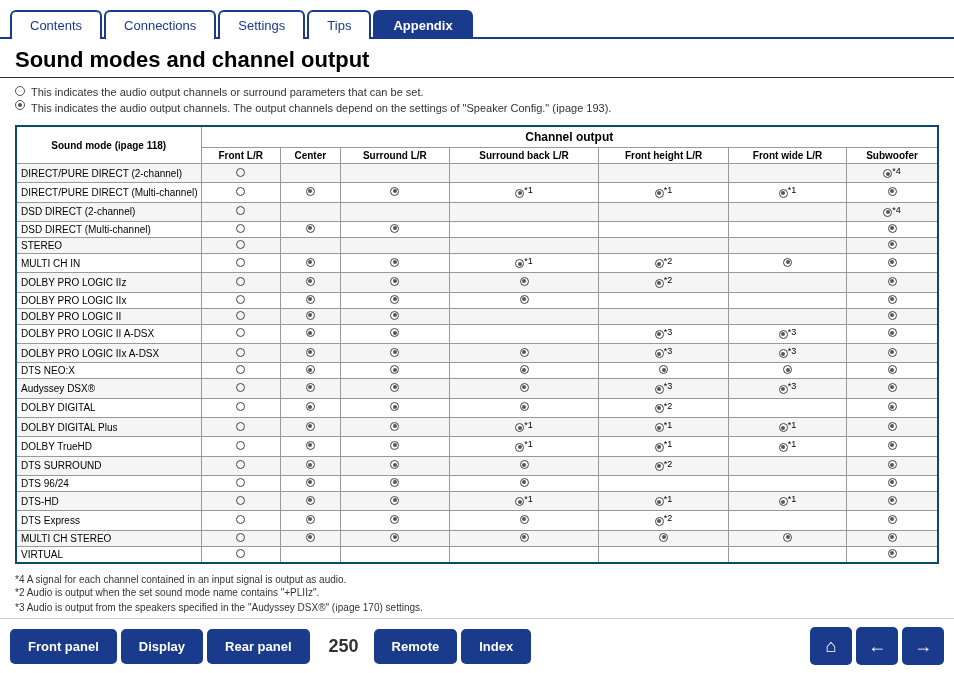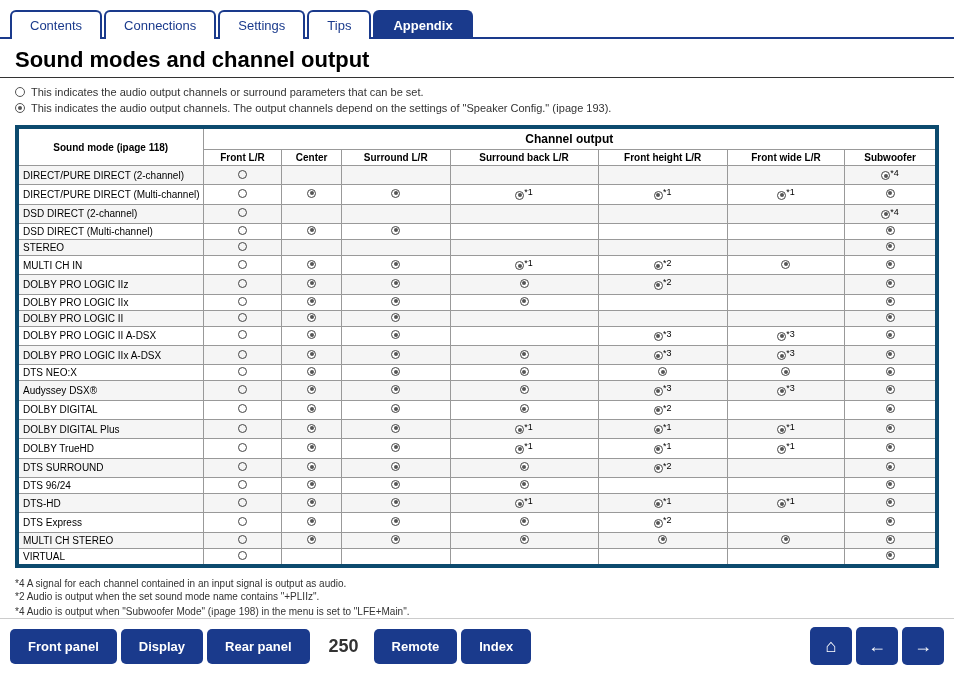--- a/index.html
+++ b/index.html
@@ -50,21 +50,20 @@
     }
 
     
     .legend {
       padding: 3px 15px;
       font-size: 11px;
       color: #333;
     }
     .legend-item {
       display: flex;
-      align-items: center;
       margin-bottom: 2px;
     }
     .circle-open {
       width: 10px;
       height: 10px;
       border-radius: 50%;
       border: 1.5px solid #555;
       display: inline-block;
       margin-right: 6px;
       flex-shrink: 0;
@@ -92,21 +91,21 @@
     }
 
     
     .table-container {
       padding: 5px 15px;
     }
 
     table {
       border-collapse: collapse;
       width: 100%;
-      border: 4px solid #0c4a6e;
+      border: 2px solid #0c4a6e;
       font-size: 10px;
     }
 
     table th, table td {
       border: 1px solid #999;
       text-align: center;
       padding: 2px 3px;
       white-space: nowrap;
     }
 
@@ -503,20 +502,21 @@
           <td class="td-cell"></td>
           <td class="td-cell"><span class="c-filled"></span></td>
         </tr>
       </tbody>
   </table>
 </div>
 
 <div class="footnotes" id="footnotes-container">
 <p>*4  A signal for each channel contained in an input signal is output as audio.</p>
     <p>*2  Audio is output when the set sound mode name contains "+PLIIz".</p>
+    <p>*3  Audio is output from the speakers specified in the "Audyssey DSX®" (ℹpage 170) settings.</p>
     <p>*4  Audio is output when "Subwoofer Mode" (ℹpage 198) in the menu is set to "LFE+Main".</p>
   </div>
 
 <div class="bottom-nav">
   <button class="bottom-btn">Front panel</button>
   <button class="bottom-btn">Display</button>
   <button class="bottom-btn">Rear panel</button>
   <span class="page-num">250</span>
   <button class="bottom-btn">Remote</button>
   <button class="bottom-btn">Index</button>

